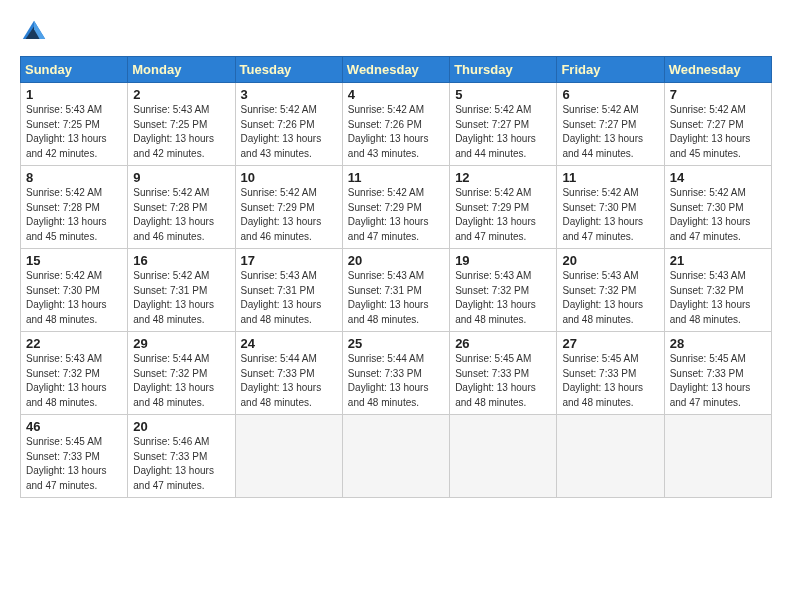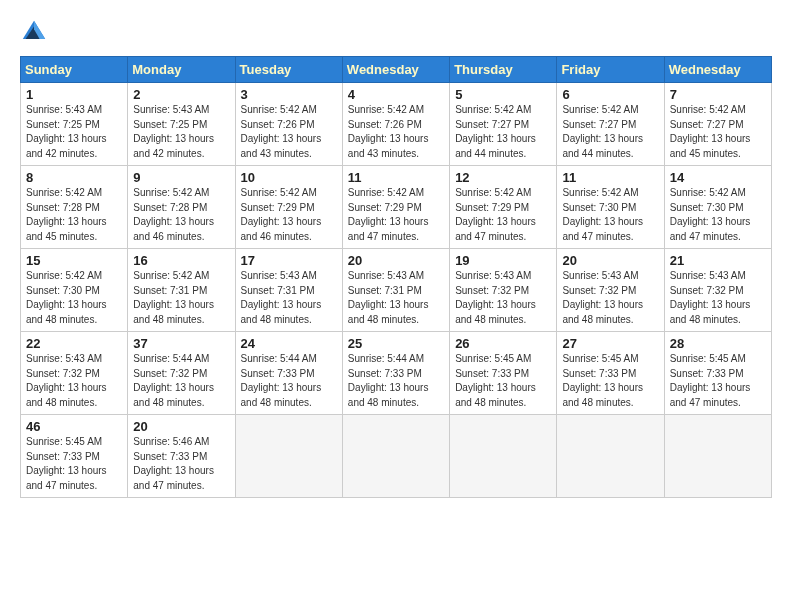--- a/index.html
+++ b/index.html
@@ -214,21 +214,21 @@
             <span class="day-num">21</span>
             <div class="day-info">Sunrise: 5:43 AM<br>Sunset: 7:32 PM<br>Daylight: 13 hours<br>and 48 minutes.</div>
           </td>
         </tr>
         <tr>
           <td>
             <span class="day-num">22</span>
             <div class="day-info">Sunrise: 5:43 AM<br>Sunset: 7:32 PM<br>Daylight: 13 hours<br>and 48 minutes.</div>
           </td>
           <td>
-            <span class="day-num">37</span>
+            <span class="day-num">29</span>
             <div class="day-info">Sunrise: 5:44 AM<br>Sunset: 7:32 PM<br>Daylight: 13 hours<br>and 48 minutes.</div>
           </td>
           <td>
             <span class="day-num">24</span>
             <div class="day-info">Sunrise: 5:44 AM<br>Sunset: 7:33 PM<br>Daylight: 13 hours<br>and 48 minutes.</div>
           </td>
           <td>
             <span class="day-num">25</span>
             <div class="day-info">Sunrise: 5:44 AM<br>Sunset: 7:33 PM<br>Daylight: 13 hours<br>and 48 minutes.</div>
           </td>

